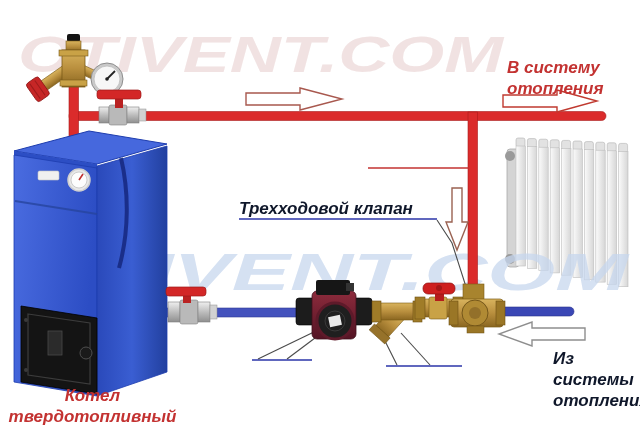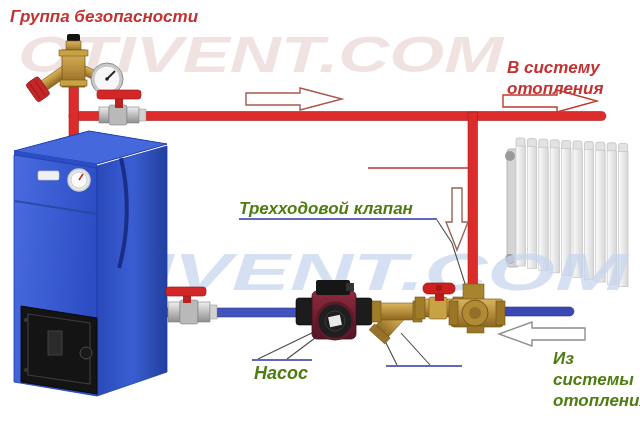--- a/index.html
+++ b/index.html
@@ -6,21 +6,21 @@
   #stage{
     position:relative;width:640px;height:437px;background:#ffffff;overflow:hidden;
     font-family:"Liberation Sans","DejaVu Sans",sans-serif;
   }
   #stage svg{position:absolute;left:0;top:0;}
   .lbl{
     position:absolute;font-weight:bold;font-style:italic;
     white-space:pre-line;line-height:21px;font-size:17px;
   }
   .lbl.red{color:#c33231;}
-  .lbl.blue{color:#4d7c0f;}
+  .lbl.blue{color:#0f172a;}
   .wmark{font-weight:bold;font-style:italic;}
 </style>
 </head>
 <body>
 
 <div id="stage">
 
 <svg width="640" height="437" viewBox="0 0 640 437">
   <defs>
     <linearGradient id="brassH" x1="0" y1="0" x2="0" y2="1">
@@ -212,21 +212,21 @@
     <rect x="463" y="284" width="21" height="18" fill="#a8842e" stroke="#7a5a16" stroke-width="0.6"></rect>
     <rect x="451" y="299" width="52" height="28" rx="3" fill="url(#brassH)" stroke="#7a5a16" stroke-width="0.7"></rect>
     <rect x="449" y="301" width="9" height="24" fill="#9a7626" stroke="#6e5214" stroke-width="0.6"></rect>
     <rect x="496" y="301" width="9" height="24" fill="#9a7626" stroke="#6e5214" stroke-width="0.6"></rect>
     <circle cx="475" cy="313" r="13" fill="#b08a34" stroke="#75571a" stroke-width="1"></circle>
     <circle cx="475" cy="313" r="6" fill="#93702a"></circle>
     <rect x="467" y="326" width="17" height="7" fill="#9a7626" stroke="#6e5214" stroke-width="0.5"></rect>
   </g>
 </svg>
 
-<div class="lbl red" style="left:10px;top:6px;">Группа безопасности</div>
 <div class="lbl red" style="left:507px;top:41px;margin-top:16px;">В систему
 отопления</div>
 <div class="lbl blue" style="left:239px;top:198px;">Трехходовой клапан</div>
-<div class="lbl blue" style="left:254px;top:363px;font-size:18px;">Насос</div>
 <div class="lbl blue" style="left:523px;top:348px;margin-left:30px;">Из системы
 отопления</div>
+<div class="lbl red" style="left:0px;top:385px;width:185px;text-align:center;">Котел
+твердотопливный</div>
 
 </div>
 
 </body></html>

